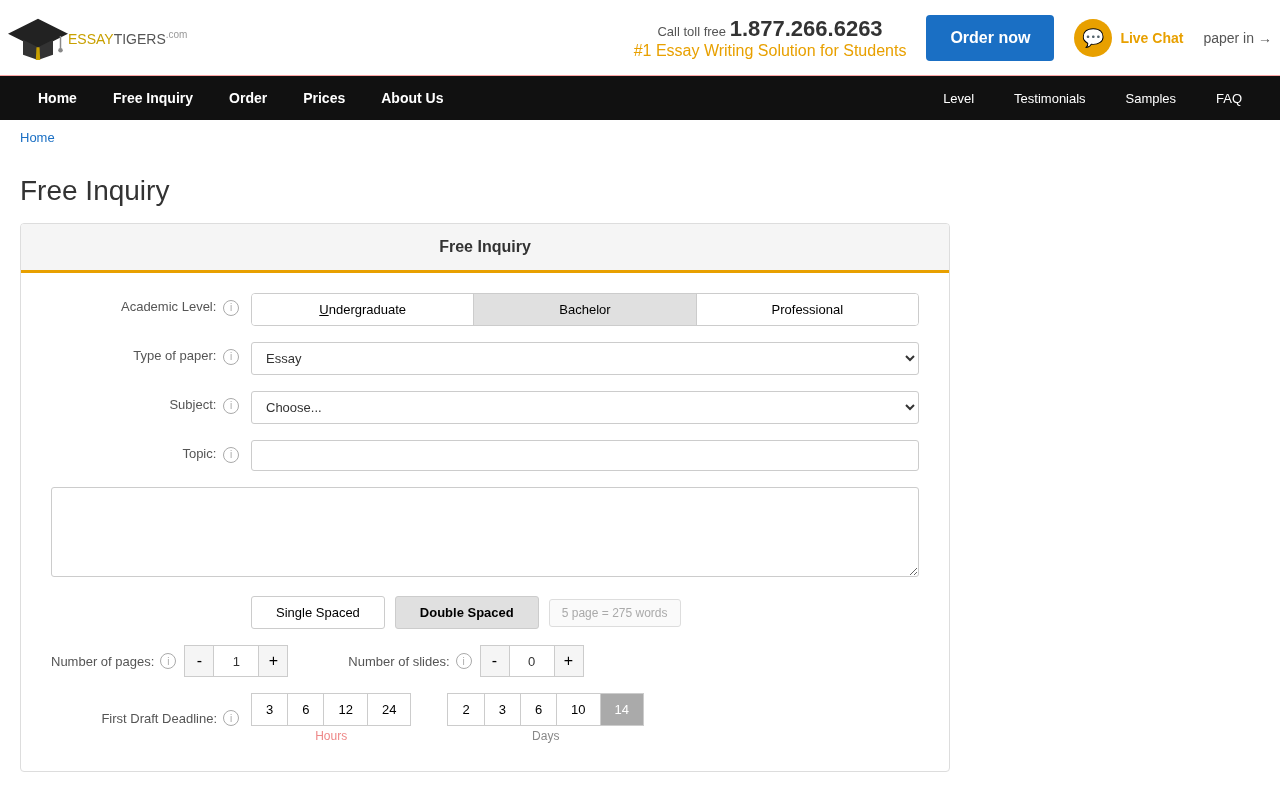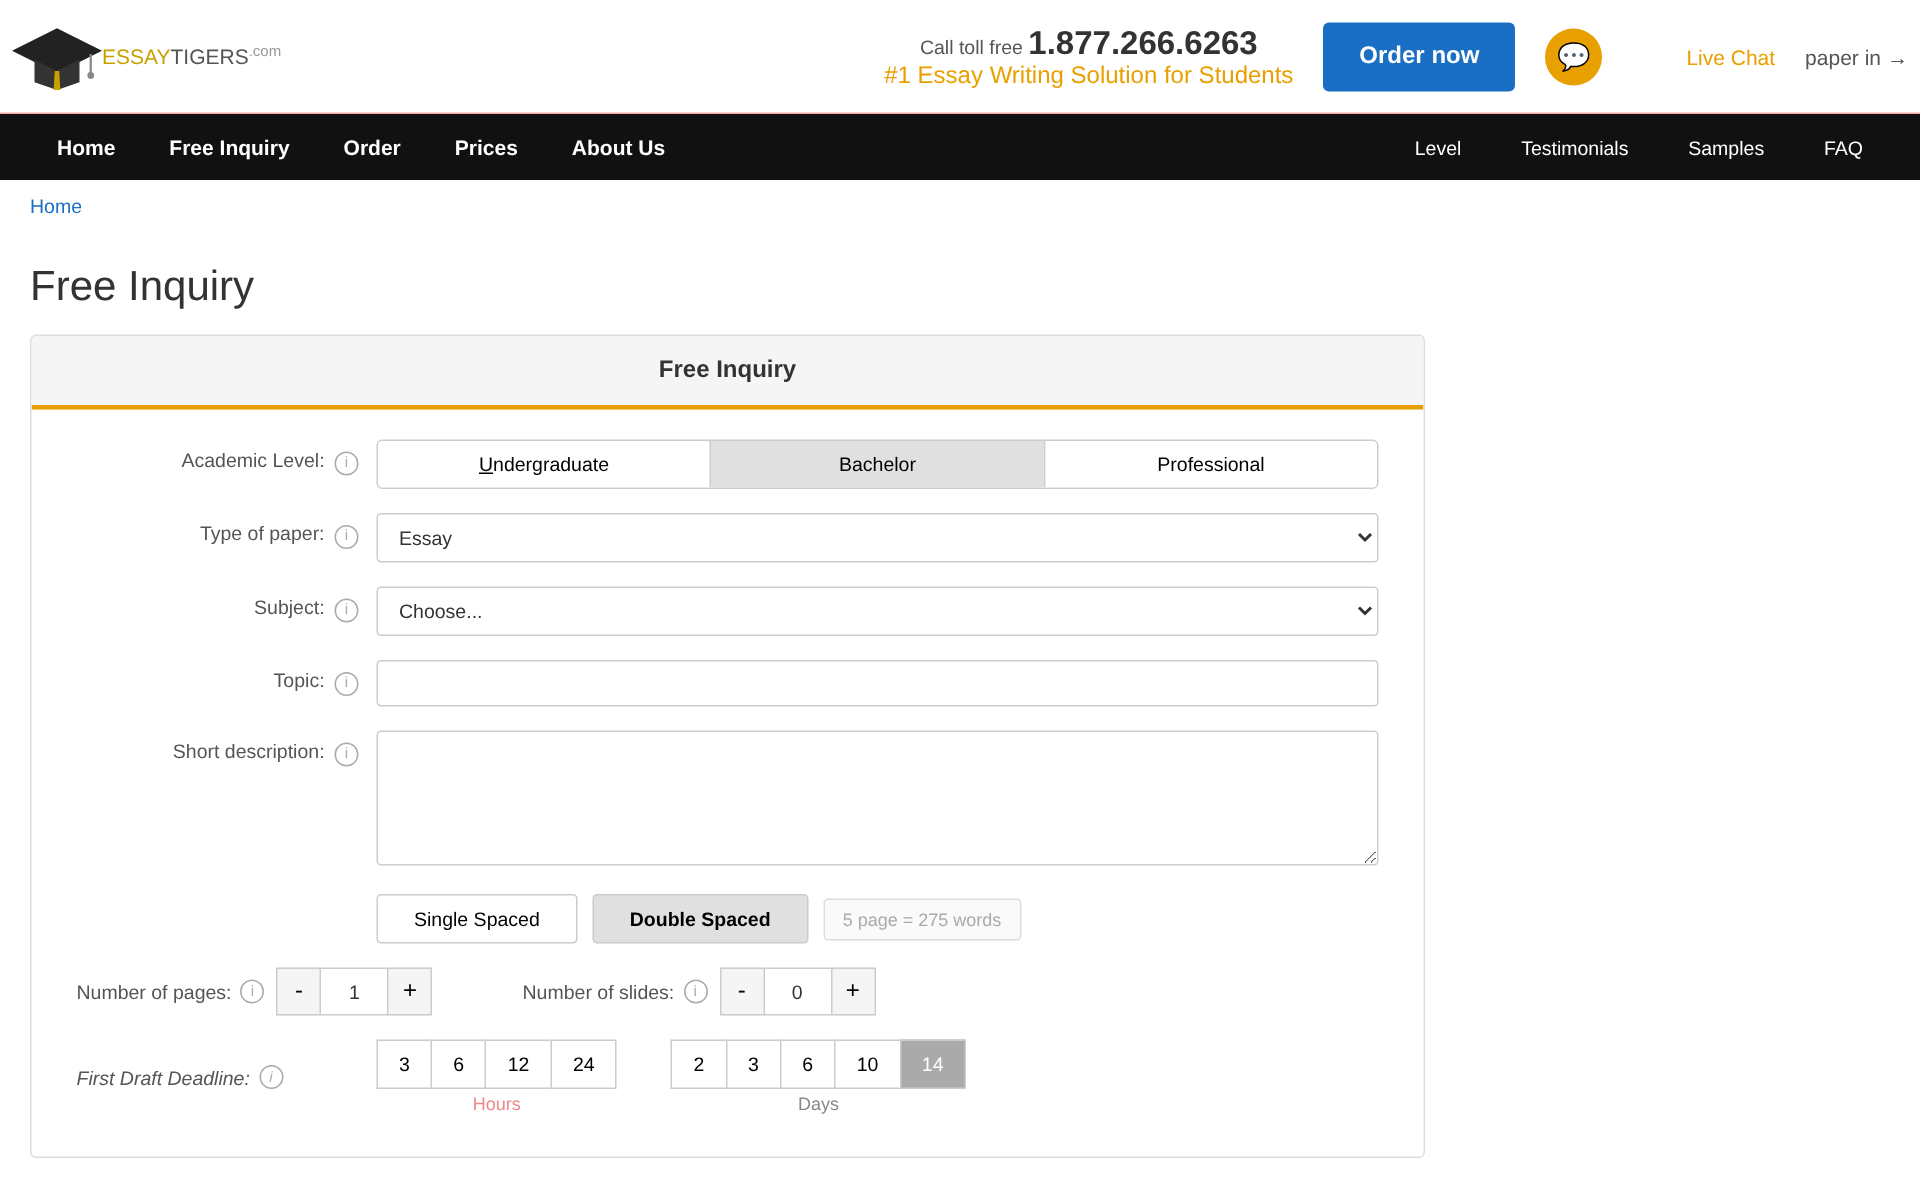--- a/index.html
+++ b/index.html
@@ -12,21 +12,21 @@
     .logo-essay { color: #c8a000; }
     .logo-tigers { color: #555; }
     .logo-com { font-size: 10px; color: #999; vertical-align: super; }
     .call-info { text-align: center; margin-right: 20px; }
     .call-text { font-size: 13px; color: #555; }
     .call-number { font-size: 22px; font-weight: bold; color: #333; }
     .call-sub { font-size: 16px; color: #e8a000; }
     .order-btn { background: #1a6fc4; color: #fff; padding: 14px 24px; font-size: 16px; font-weight: bold; border: none; cursor: pointer; border-radius: 4px; margin-right: 20px; }
     .live-chat { display: flex; align-items: center; gap: 8px; margin-right: 20px; cursor: pointer; }
     .chat-icon { width: 38px; height: 38px; background: #e8a000; border-radius: 50%; display: flex; align-items: center; justify-content: center; color: #fff; font-size: 18px; }
-    .live-chat-text { color: #e8a000; font-size: 14px; font-weight: normal; margin-left: 48px; }
+    .live-chat-text { color: #e8a000; font-size: 14px; font-weight: bold; }
     .sign-in { color: #555; font-size: 14px; cursor: pointer; display: flex; align-items: center; gap: 4px; }
 
     
     nav { background: #111; padding: 0 20px; display: flex; align-items: center; }
     nav a { color: #fff; text-decoration: none; padding: 14px 18px; display: inline-block; font-size: 14px; font-weight: bold; }
     .nav-right { margin-left: auto; }
     .nav-right a { font-weight: normal; font-size: 13px; }
 
     
     .breadcrumb { padding: 10px 20px; font-size: 13px; }
@@ -68,21 +68,21 @@
 
     
     .number-rows { display: flex; gap: 60px; margin-bottom: 16px; }
     .number-group { display: flex; align-items: center; gap: 0; }
     .number-label { font-size: 13px; color: #555; margin-right: 8px; display: flex; align-items: center; gap: 3px; }
     .num-btn { width: 30px; height: 32px; border: 1px solid #ccc; background: #f5f5f5; cursor: pointer; font-size: 16px; display: flex; align-items: center; justify-content: center; }
     .num-val { width: 44px; height: 32px; border-top: 1px solid #ccc; border-bottom: 1px solid #ccc; display: flex; align-items: center; justify-content: center; font-size: 13px; background: #fff; }
 
     
     .deadline-row { display: flex; align-items: center; margin-bottom: 8px; }
-    .deadline-label { width: 200px; text-align: right; padding-right: 12px; font-size: 13px; color: #555; flex-shrink: 0; display: flex; align-items: center; justify-content: flex-start; gap: 3px; font-style: italic; }
+    .deadline-label { width: 200px; text-align: right; padding-right: 12px; font-size: 13px; color: #555; flex-shrink: 0; display: flex; align-items: center; justify-content: flex-end; gap: 3px; }
     .deadline-btn { padding: 8px 14px; font-size: 13px; border: 1px solid #ccc; background: #fff; cursor: pointer; border-right: none; }
     .deadline-btn:last-child { border-right: 1px solid #ccc; }
     .deadline-group { display: flex; flex-direction: column; }
     .deadline-hours-label { text-align: center; font-size: 12px; color: #e88; padding-top: 3px; }
     .deadline-days-wrapper { margin-left: 20px; display: flex; flex-direction: column; }
     .deadline-days-label { text-align: center; font-size: 12px; color: #888; padding-top: 3px; }
     .deadline-days-btn { padding: 8px 14px; font-size: 13px; border: 1px solid #ccc; background: #fff; cursor: pointer; border-right: none; }
     .deadline-days-btn:last-child { border-right: 1px solid #ccc; }
     .deadline-days-btn.active { background: #bbb; color: #fff; }
   </style>
@@ -202,24 +202,20 @@
         <div class="form-label">
           <span>Topic:</span>
           <span class="info-icon">i</span>
         </div>
         <div class="form-field">
           <input type="text" style="">
         </div>
       </div>
 
       <div class="form-row">
-        <div class="form-label">
-          <span>Short description:</span>
-          <span class="info-icon">i</span>
-        </div>
         <div class="form-field">
           <textarea style=""></textarea>
         </div>
       </div>
 
       <div class="spacing-row">
         <button class="spacing-btn">Single Spaced</button>
         <button class="spacing-btn active">Double Spaced</button>
         <span class="words-hint">5 page = 275 words</span>
       </div>

